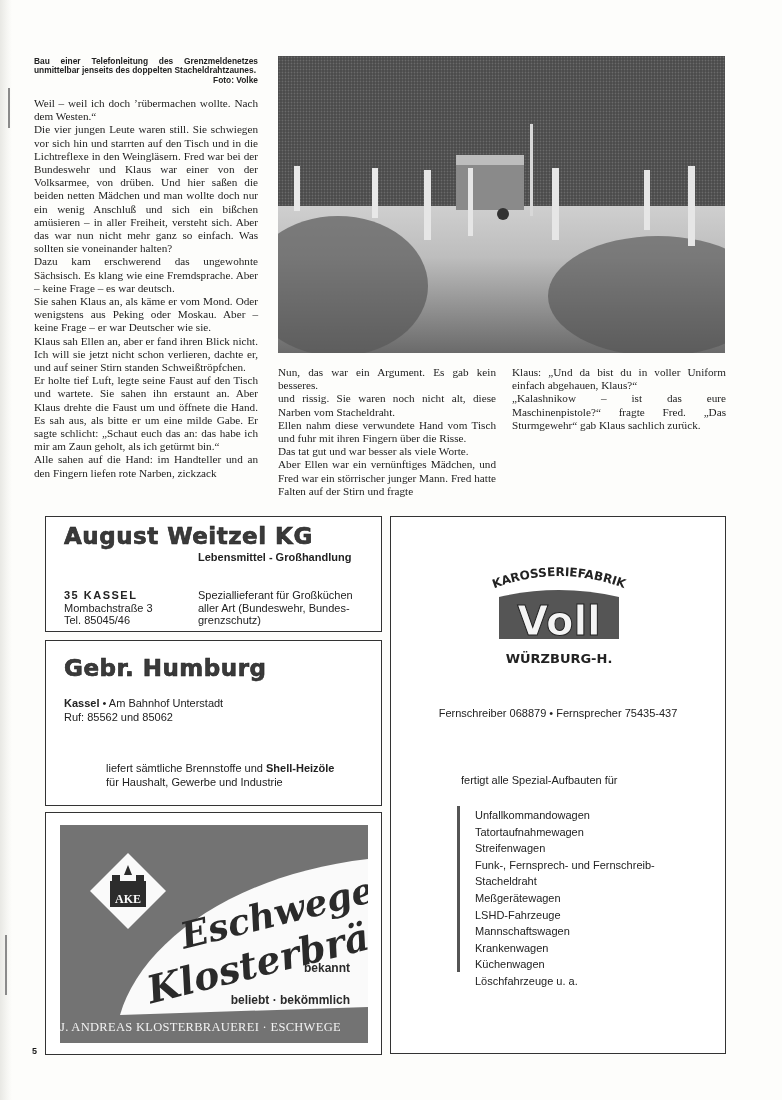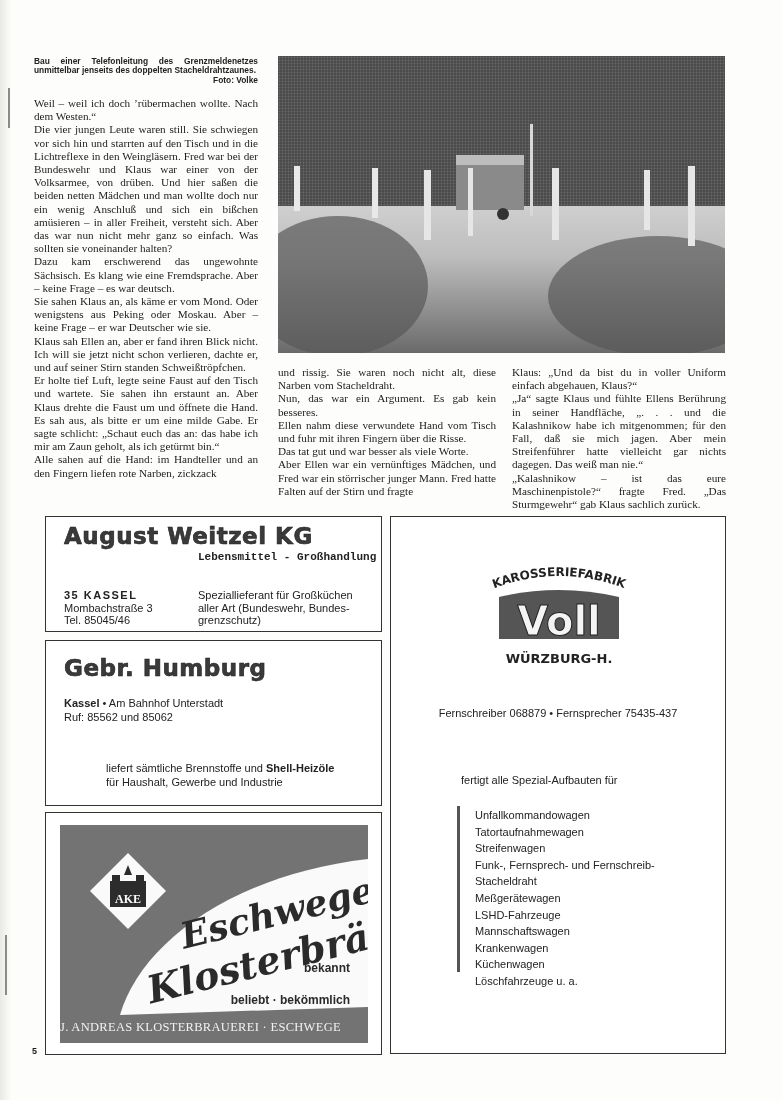--- a/index.html
+++ b/index.html
@@ -33,21 +33,21 @@
   }
   .photo svg { display:block; }
   .box { position:absolute; border:1.3px solid #333; background:#fff; box-sizing:border-box; }
   .sans { font-family:"Liberation Sans", sans-serif;padding-left:12px; }
   .weitzel { left:45px; top:516px; width:337px; height:116px; }
   .weitzel .brand {
     position:absolute; left:18px; top:6px; font-family:"DejaVu Sans", sans-serif;
     font-weight:bold; font-size:23px; letter-spacing:0.5px; color:#3a3a3a;
     -webkit-text-stroke:0.6px #222;
   }
-  .weitzel .tag { position:absolute; left:152px; top:34px; font-weight:bold; font-size:11px; color:#222;font-family:Liberation Mono, monospace; }
+  .weitzel .tag { position:absolute; left:152px; top:34px; font-weight:bold; font-size:11px; color:#222; }
   .weitzel .addr { position:absolute; left:18px; top:72px; font-size:11px; line-height:12.5px; color:#222; }
   .weitzel .addr .city { font-weight:bold; letter-spacing:1.5px; }
   .weitzel .desc { position:absolute; left:152px; top:72px; font-size:11px; line-height:12.5px; color:#222; }
   .humburg { left:45px; top:640px; width:337px; height:166px; }
   .humburg .brand {
     position:absolute; left:18px; top:14px; font-family:"DejaVu Sans", sans-serif;
     font-weight:bold; font-size:23px; letter-spacing:0.5px; color:#3a3a3a;
     -webkit-text-stroke:0.6px #222;
   }
   .humburg .addr { position:absolute; left:18px; top:55px; font-size:11px; line-height:14px; color:#222; }
@@ -123,29 +123,28 @@
 <div class="col col1">
   <p>Weil – weil ich doch ’rübermachen wollte. Nach dem Westen.“</p>
   <p>Die vier jungen Leute waren still. Sie schwiegen vor sich hin und starrten auf den Tisch und in die Lichtreflexe in den Weingläsern. Fred war bei der Bundeswehr und Klaus war einer von der Volksarmee, von drüben. Und hier saßen die beiden netten Mädchen und man wollte doch nur ein wenig Anschluß und sich ein bißchen amüsieren – in aller Freiheit, versteht sich. Aber das war nun nicht mehr ganz so einfach. Was sollten sie voneinander halten?</p>
   <p>Dazu kam erschwerend das ungewohnte Sächsisch. Es klang wie eine Fremdsprache. Aber – keine Frage – es war deutsch.</p>
   <p>Sie sahen Klaus an, als käme er vom Mond. Oder wenigstens aus Peking oder Moskau. Aber – keine Frage – er war Deutscher wie sie.</p>
   <p>Klaus sah Ellen an, aber er fand ihren Blick nicht. Ich will sie jetzt nicht schon verlieren, dachte er, und auf seiner Stirn standen Schweißtröpfchen.</p>
   <p>Er holte tief Luft, legte seine Faust auf den Tisch und wartete. Sie sahen ihn erstaunt an. Aber Klaus drehte die Faust um und öffnete die Hand. Es sah aus, als bitte er um eine milde Gabe. Er sagte schlicht: „Schaut euch das an: das habe ich mir am Zaun geholt, als ich getürmt bin.“</p>
   <p>Alle sahen auf die Hand: im Handteller und an den Fingern liefen rote Narben, zickzack</p>
 </div>
 <div class="col col2">
+  <p>Nun, das war ein Argument. Es gab kein besseres.</p>
   <p>und rissig. Sie waren noch nicht alt, diese Narben vom Stacheldraht.</p>
-  <p>Nun, das war ein Argument. Es gab kein besseres.</p>
   <p>Ellen nahm diese verwundete Hand vom Tisch und fuhr mit ihren Fingern über die Risse.</p>
   <p>Das tat gut und war besser als viele Worte.</p>
   <p>Aber Ellen war ein vernünftiges Mädchen, und Fred war ein störrischer junger Mann. Fred hatte Falten auf der Stirn und fragte</p>
 </div>
 <div class="col col3">
   <p>Klaus: „Und da bist du in voller Uniform einfach abgehauen, Klaus?“</p>
-  <p>„Ja“ sagte Klaus und fühlte Ellens Berührung in seiner Handfläche, „. . . und die Kalashnikow habe ich mitgenommen; für den Fall, daß sie mich jagen. Aber mein Streifenführer hatte vielleicht gar nichts dagegen. Das weiß man nie.“</p>
   <p>„Kalashnikow – ist das eure Maschinenpistole?“ fragte Fred. „Das Sturmgewehr“ gab Klaus sachlich zurück.</p>
 </div>
 
 <div class="box weitzel sans">
   <div class="brand">August Weitzel KG</div>
   <div class="tag">Lebensmittel - Großhandlung</div>
   <div class="addr">
     <div class="city">35 KASSEL</div>
     <div>Mombachstraße 3</div>
     <div>Tel. 85045/46</div>

